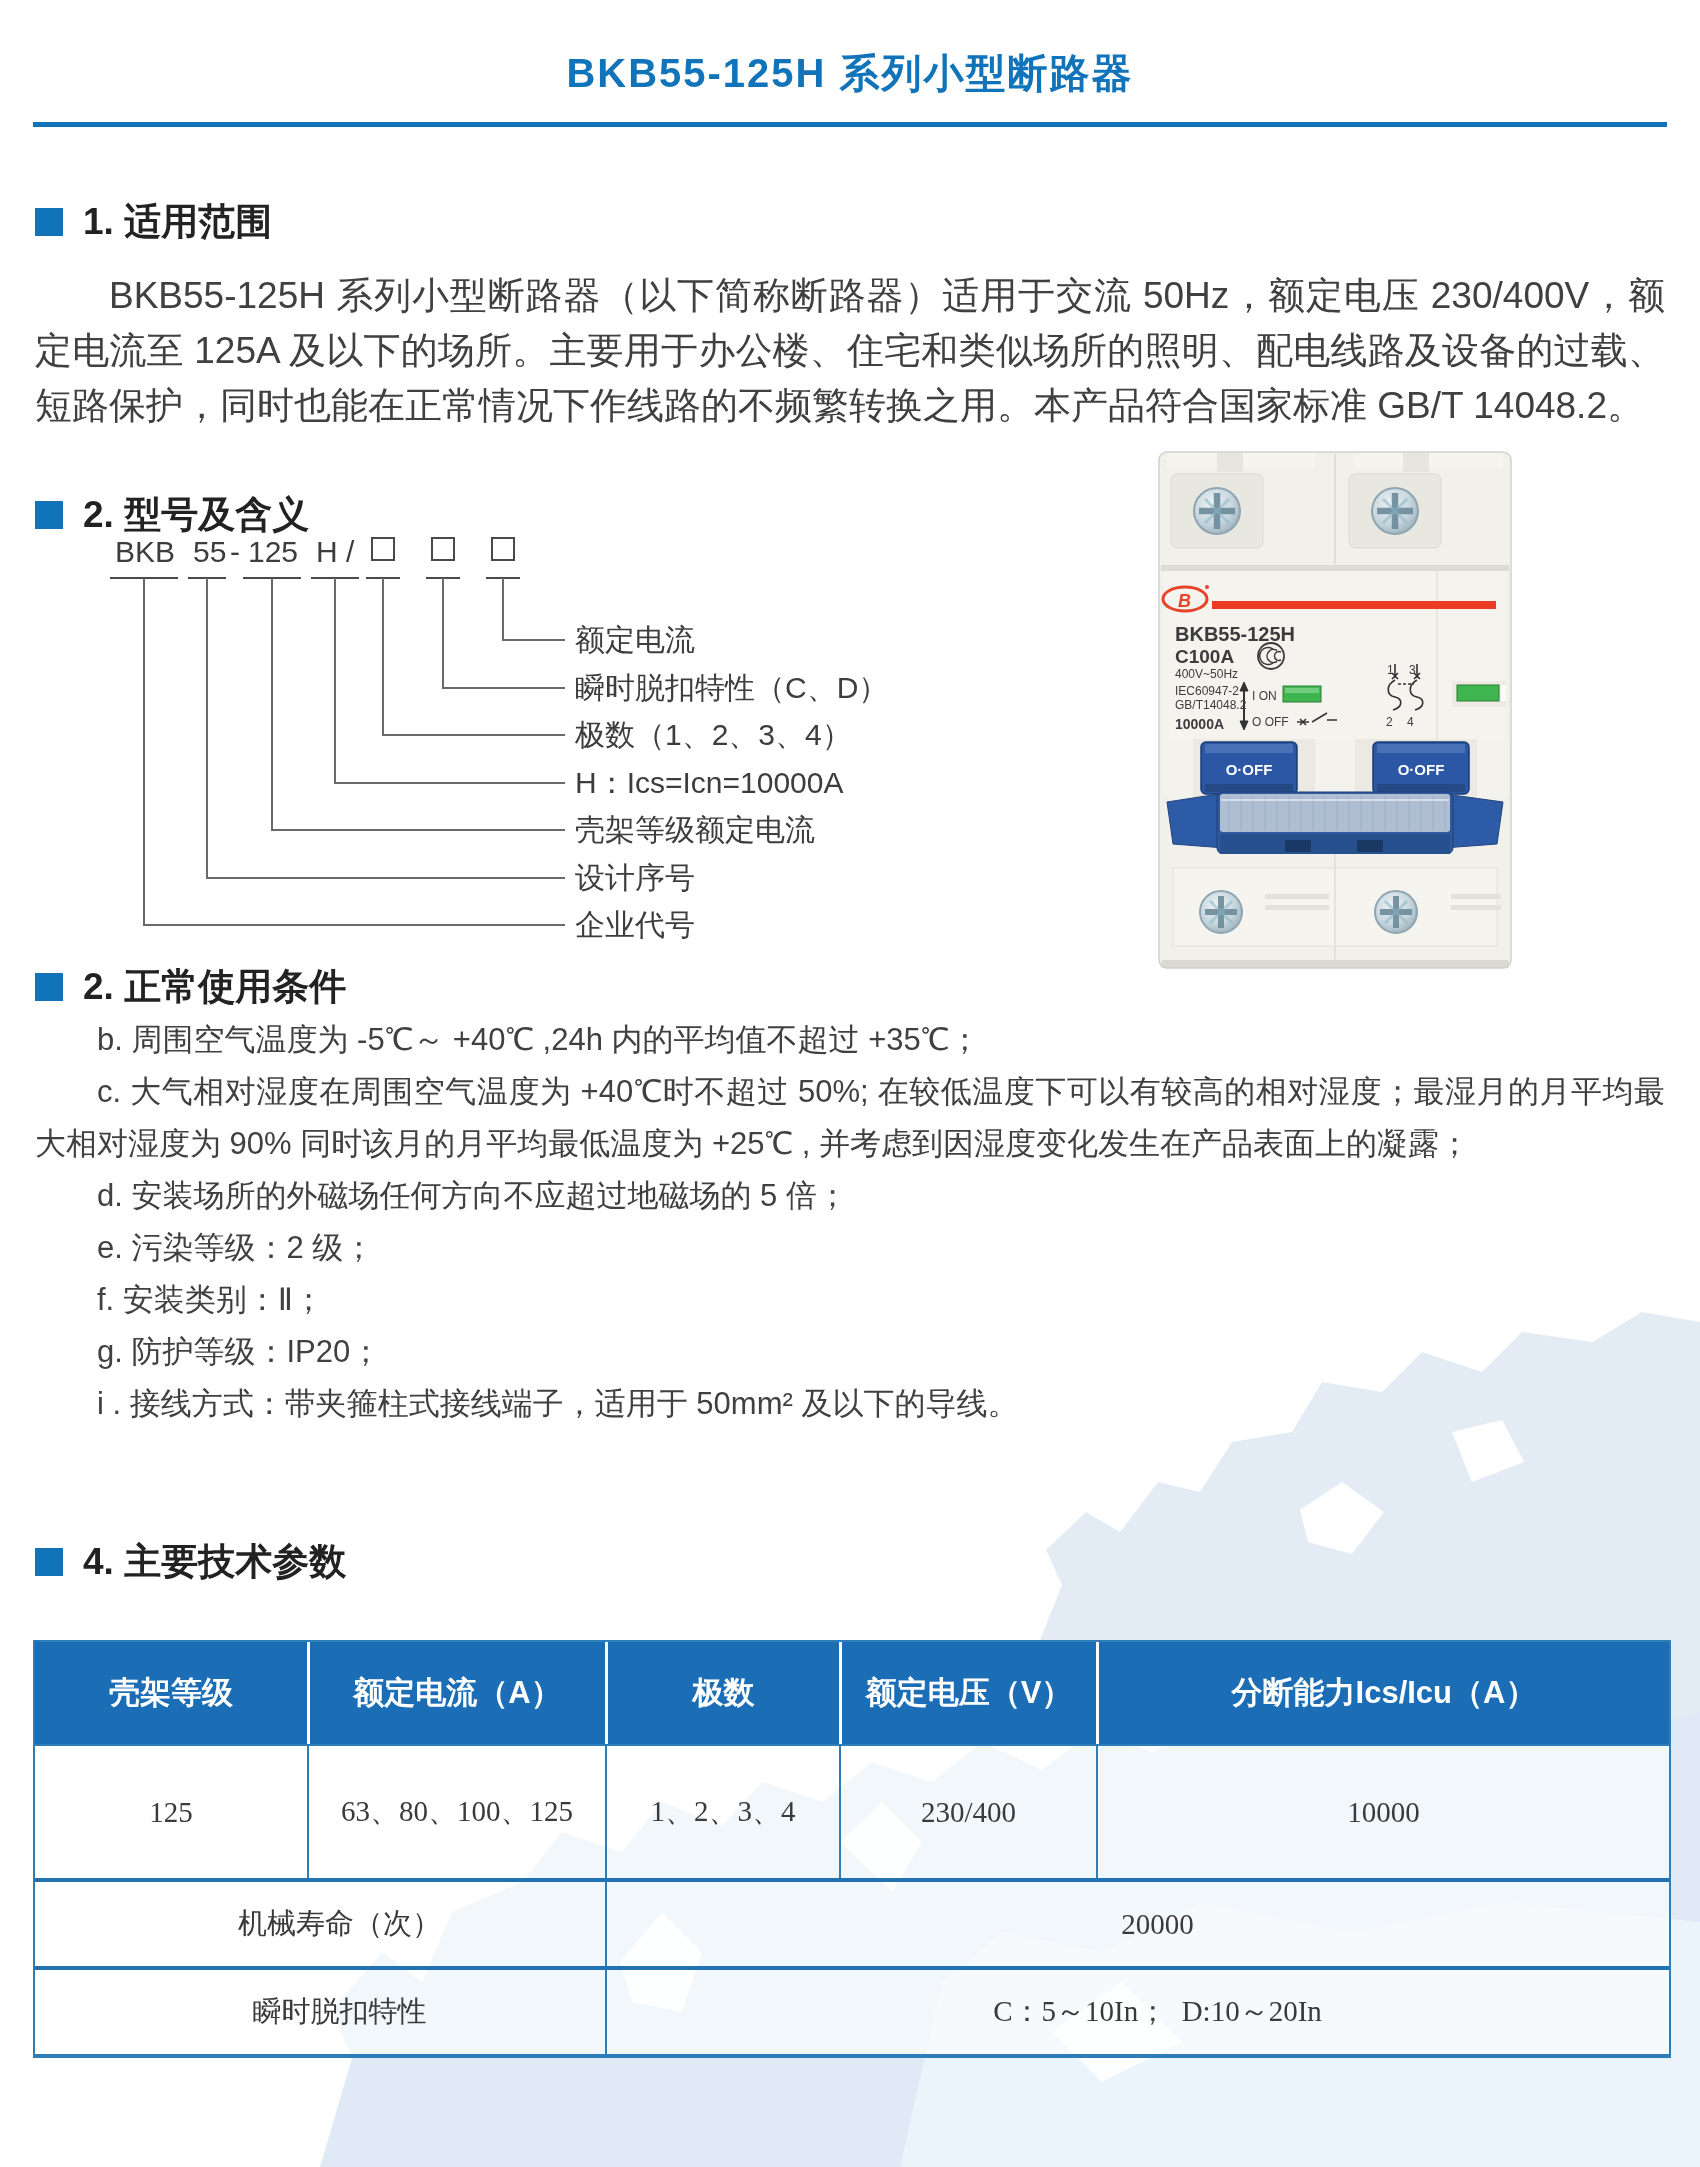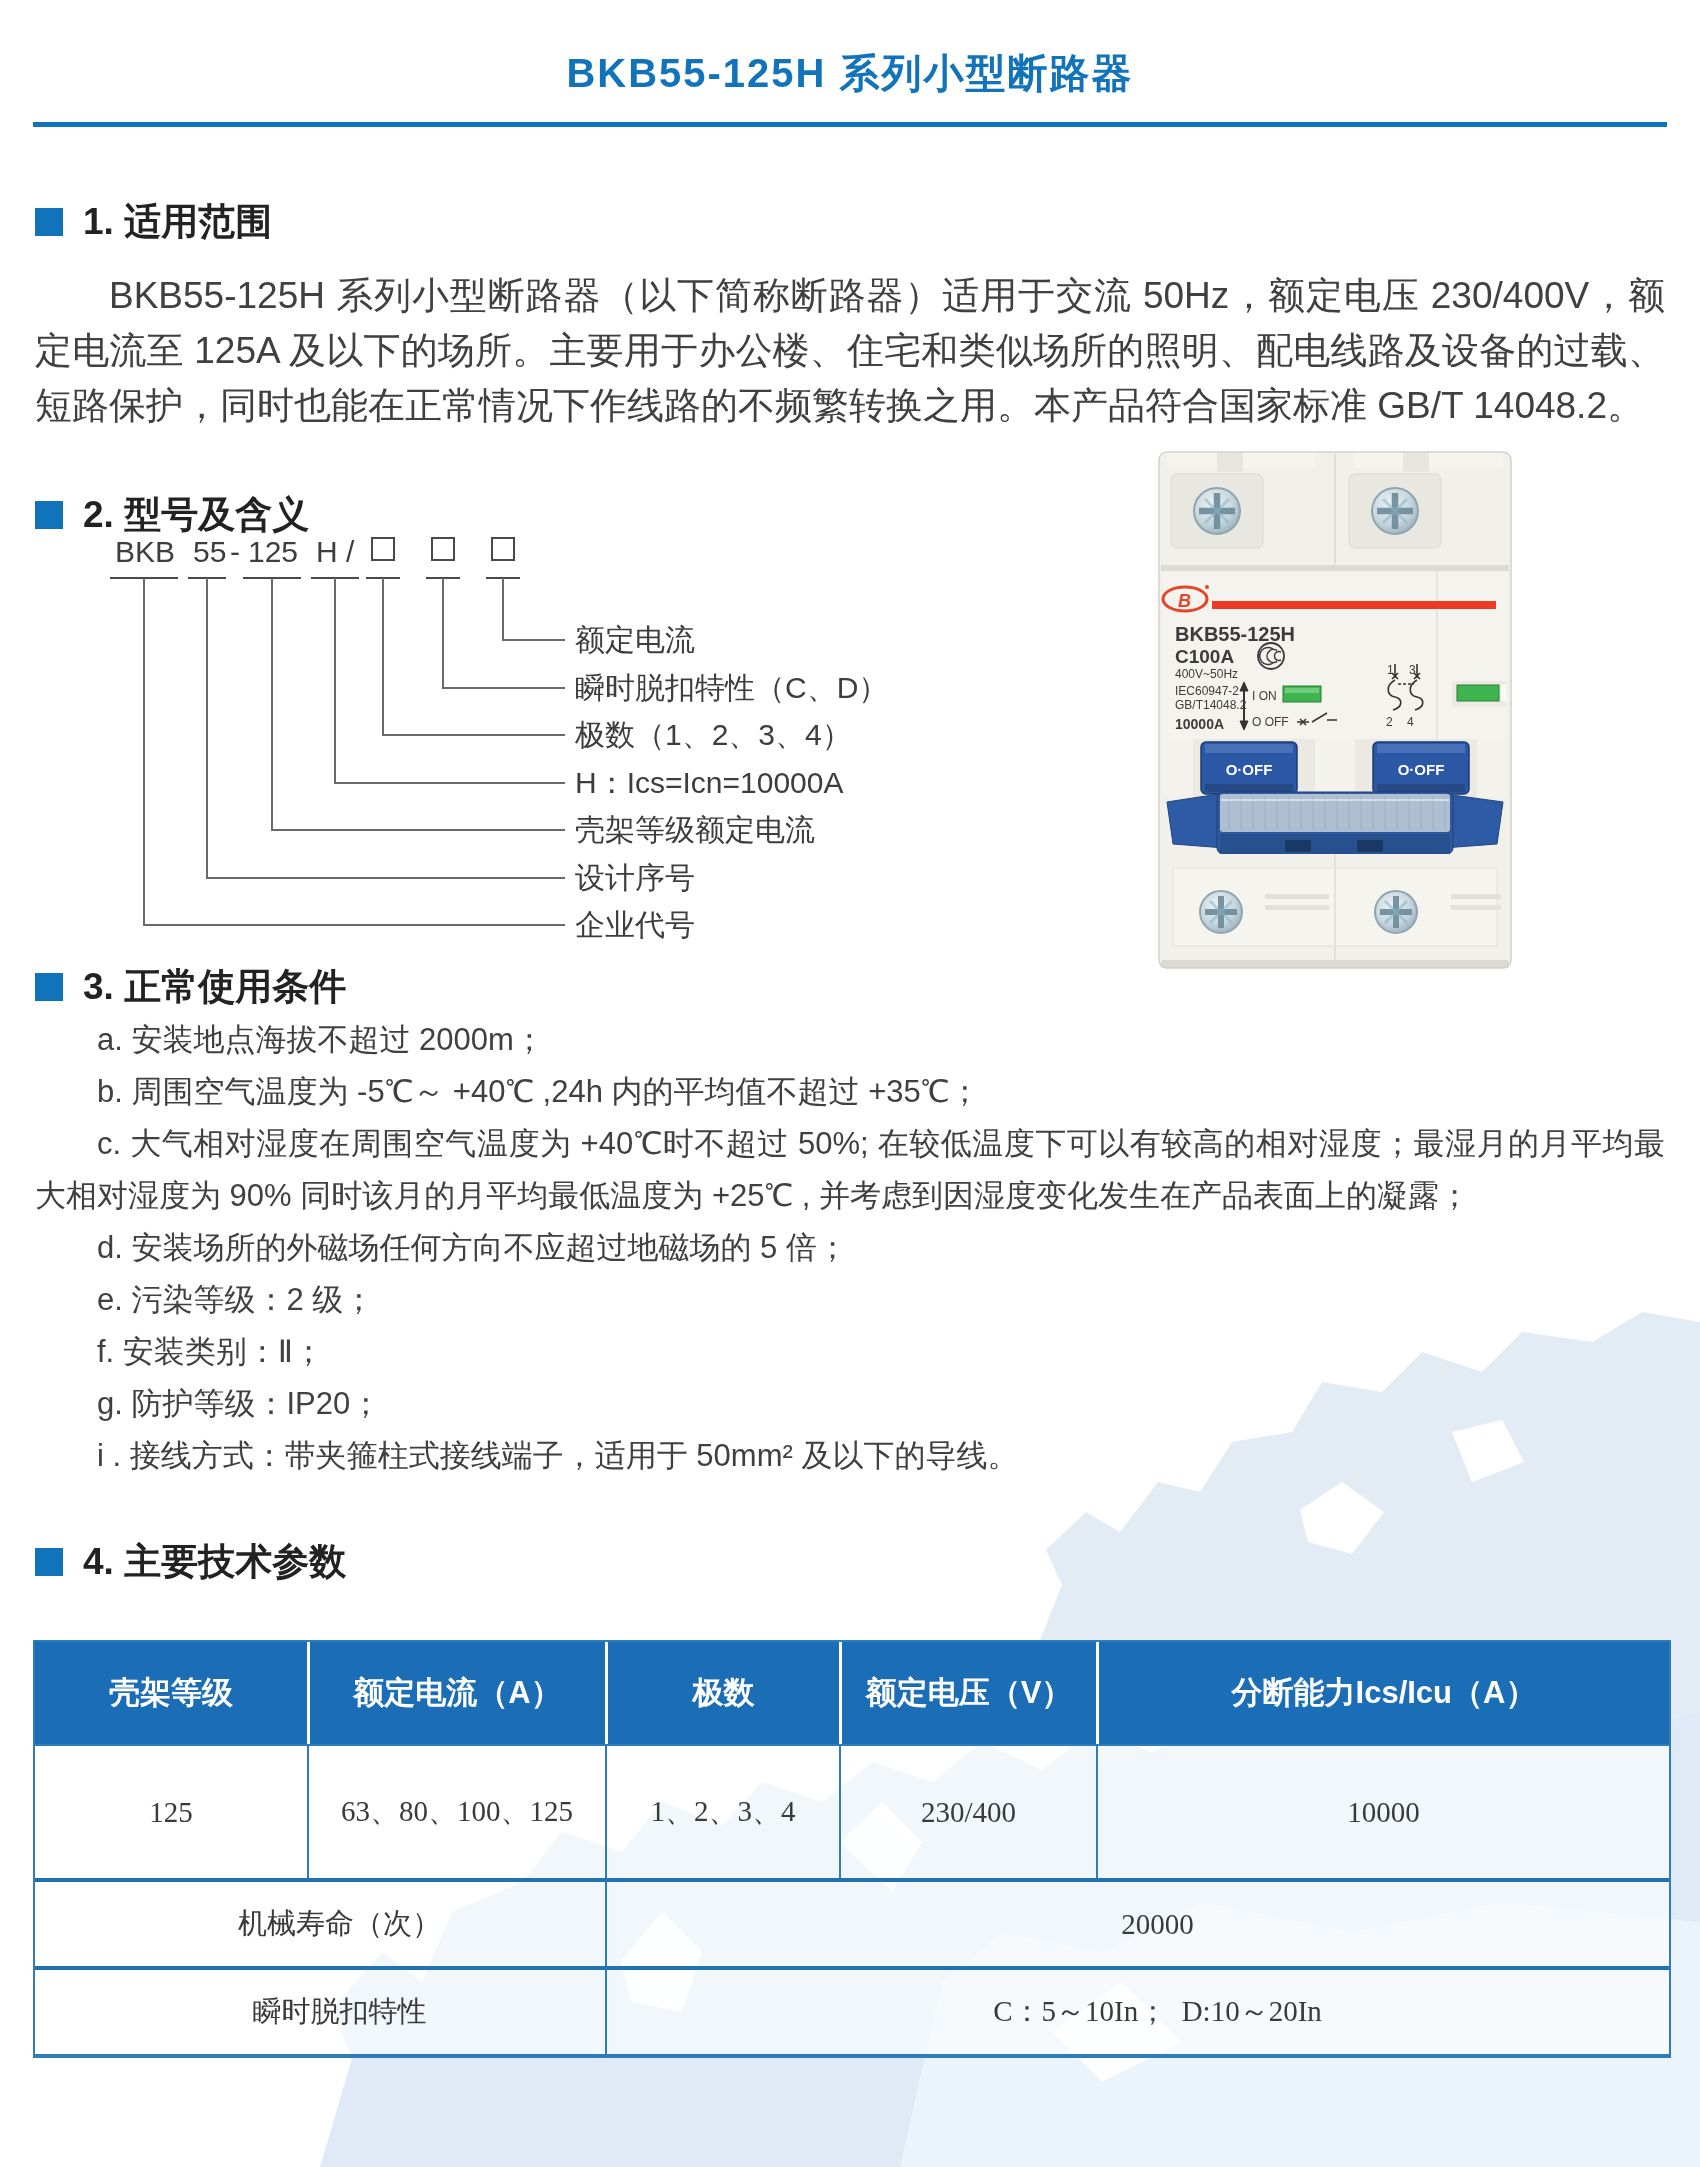--- a/index.html
+++ b/index.html
@@ -231,24 +231,23 @@
       <circle cx="239" cy="462" r="21" fill="url(#scr)" stroke="#8fa6b2" stroke-width="2"></circle>
       <path d="M239,446 V478 M223,462 H255" stroke="#6d8b9b" stroke-width="6" opacity="0.9"></path>
       <path d="M228,451 L250,473 M228,473 L250,451" stroke="#86b6c6" stroke-width="3" opacity="0.55"></path>
     </g>
     <rect x="4" y="510" width="348" height="8" rx="3" fill="#dad9d2"></rect>
     <rect x="2" y="2" width="352" height="516" rx="8" fill="none" stroke="#d2d1ca" stroke-width="1.5"></rect>
   </svg>
 
   <div class="abs sec-head" style="top:962px">
     <span class="bullet"></span>
-    <span class="sec-title">3. 正常使用条件</span>
+    <span class="sec-title">2. 正常使用条件</span>
   </div>
   <div class="abs cond-list" style="top:1014px">
-    <p>a. 安装地点海拔不超过 2000m；</p>
     <p>b. 周围空气温度为 -5℃～ +40℃ ,24h 内的平均值不超过 +35℃；</p>
     <p>c. 大气相对湿度在周围空气温度为 +40℃时不超过 50%; 在较低温度下可以有较高的相对湿度；最湿月的月平均最大相对湿度为 90% 同时该月的月平均最低温度为 +25℃ , 并考虑到因湿度变化发生在产品表面上的凝露；</p>
     <p>d. 安装场所的外磁场任何方向不应超过地磁场的 5 倍；</p>
     <p>e. 污染等级：2 级；</p>
     <p>f. 安装类别：Ⅱ；</p>
     <p>g. 防护等级：IP20；</p>
     <p>i . 接线方式：带夹箍柱式接线端子，适用于 50mm² 及以下的导线。</p>
   </div>
 
   <div class="abs sec-head" style="top:1537px">

